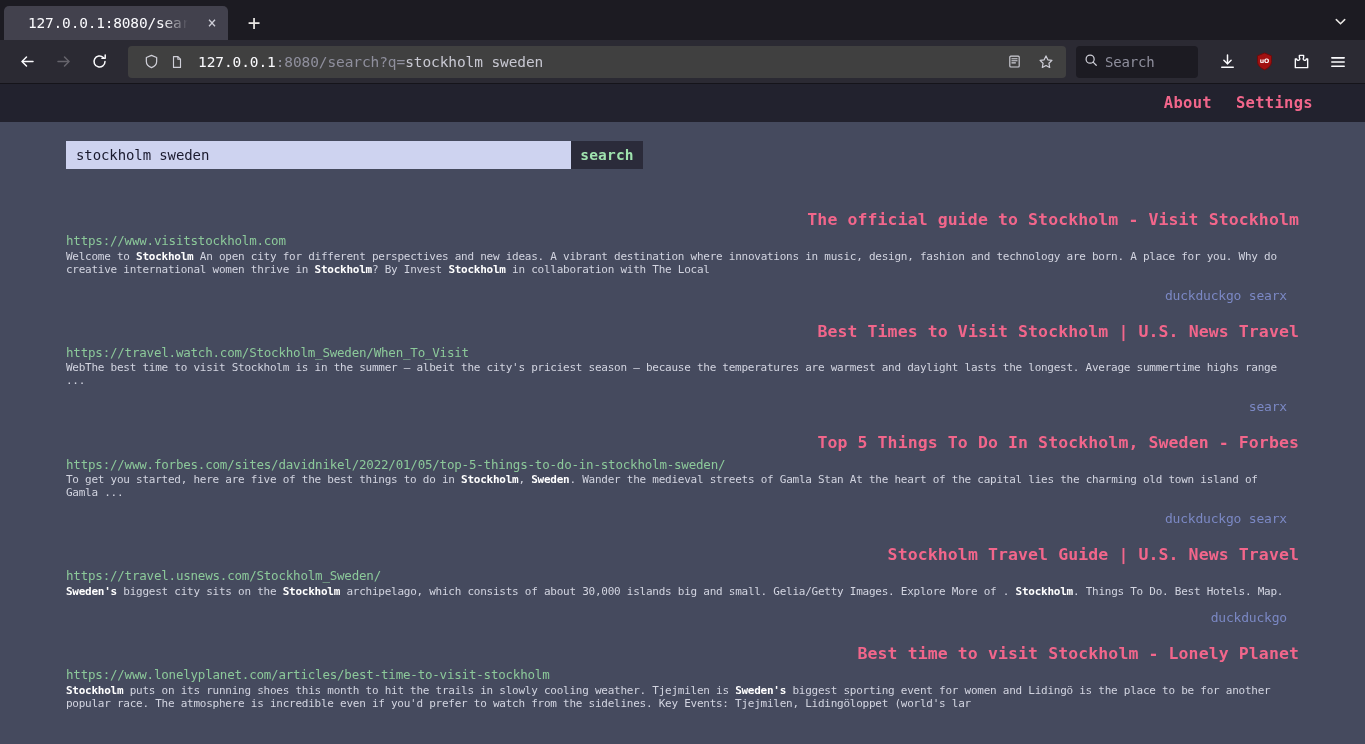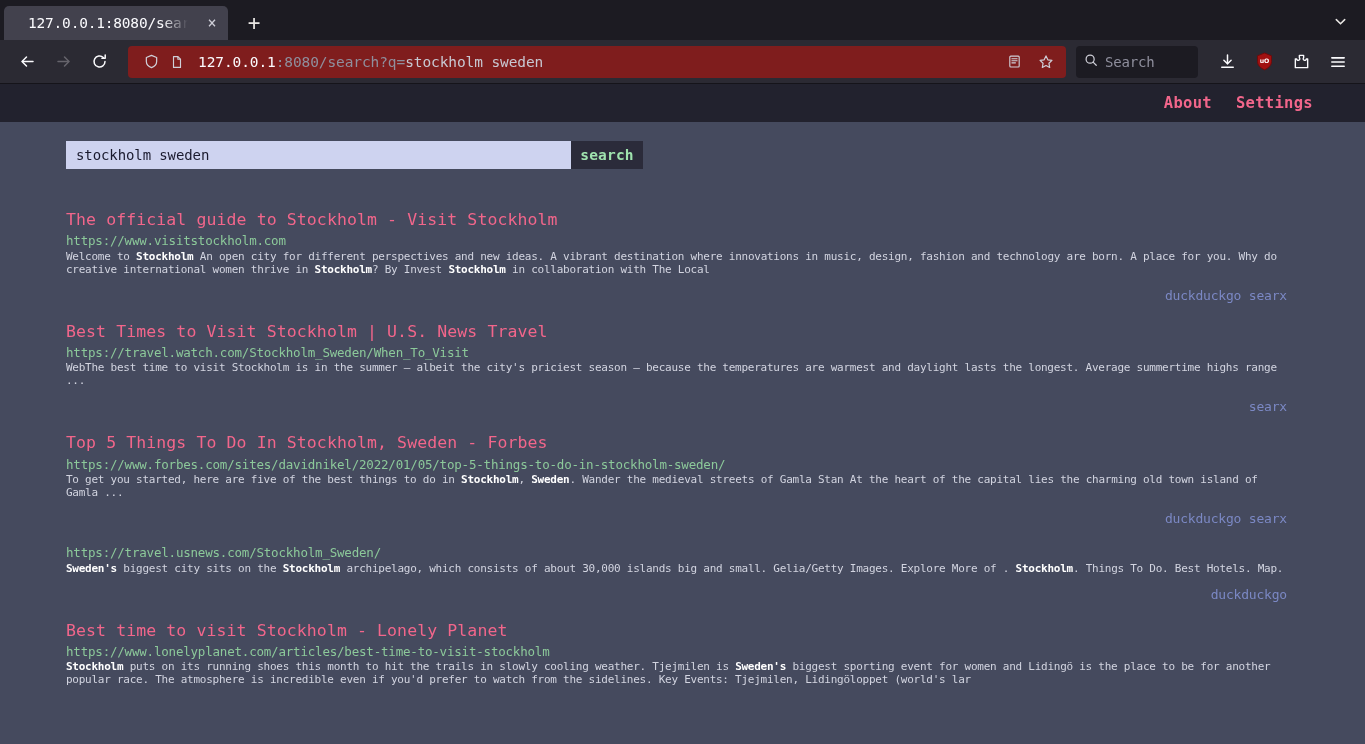--- a/index.html
+++ b/index.html
@@ -84,21 +84,21 @@
     border-radius: 4px;
     color: #fbfbfe;
     flex: 0 0 auto;
   }
   .nav-btn.disabled { color: #66646c; }
 
   #url-bar {
     flex: 1;
     height: 32px;
     margin: 0 8px 0 10px;
-    background: #7f1d1d;
+    background: #404040;
     border-radius: 4px;
     display: flex;
     align-items: center;
     padding: 0 6px 0 12px;
     gap: 4px;
     min-width: 0;
   }
   .url-icon {
     width: 22px; height: 22px;
     display: flex; align-items: center; justify-content: center;
@@ -209,25 +209,26 @@
   }
 
   #results { margin-top: 40px; }
 
   .result { padding: 0 66px 0 66px; position: relative; margin-bottom: 17px; }
 
   .result-title {
     display: block;
     color: #f2668b;
     font-size: 16.5px;
-    font-weight: normal;
+    font-weight: bold;
     letter-spacing: 0.1px;
     text-decoration: none;
     line-height: 1.35;
     margin-bottom: 1px;
+    text-align: right;
   }
   .result-url {
     display: block;
     color: #8cc99a;
     font-size: 12.5px;
     letter-spacing: -0.2px;
     line-height: 1.4;
     margin-bottom: 1px;
   }
   .result-snippet {
@@ -379,20 +380,21 @@
         <div class="result-snippet">WebThe best time to visit Stockholm is in the summer – albeit the city's priciest season – because the temperatures are warmest and daylight lasts the longest. Average summertime highs range ...</div>
         <div class="result-engines">searx</div>
       </div>
       <div class="result">
         <a class="result-title" href="#">Top 5 Things To Do In Stockholm, Sweden - Forbes</a>
         <span class="result-url">https://www.forbes.com/sites/davidnikel/2022/01/05/top-5-things-to-do-in-stockholm-sweden/</span>
         <div class="result-snippet">To get you started, here are five of the best things to do in <b>Stockholm</b>, <b>Sweden</b>. Wander the medieval streets of Gamla Stan At the heart of the capital lies the charming old town island of Gamla ...</div>
         <div class="result-engines">duckduckgo searx</div>
       </div>
       <div class="result">
+        <a class="result-title" href="#">Stockholm Travel Guide | U.S. News Travel</a>
         <span class="result-url">https://travel.usnews.com/Stockholm_Sweden/</span>
         <div class="result-snippet"><b>Sweden's</b> biggest city sits on the <b>Stockholm</b> archipelago, which consists of about 30,000 islands big and small. Gelia/Getty Images. Explore More of . <b>Stockholm</b>. Things To Do. Best Hotels. Map.</div>
         <div class="result-engines">duckduckgo</div>
       </div>
       <div class="result">
         <a class="result-title" href="#">Best time to visit Stockholm - Lonely Planet</a>
         <span class="result-url">https://www.lonelyplanet.com/articles/best-time-to-visit-stockholm</span>
         <div class="result-snippet"><b>Stockholm</b> puts on its running shoes this month to hit the trails in slowly cooling weather. Tjejmilen is <b>Sweden's</b> biggest sporting event for women and Lidingö is the place to be for another popular race. The atmosphere is incredible even if you'd prefer to watch from the sidelines. Key Events: Tjejmilen, Lidingöloppet (world's lar</div>
       </div>
     </div>

